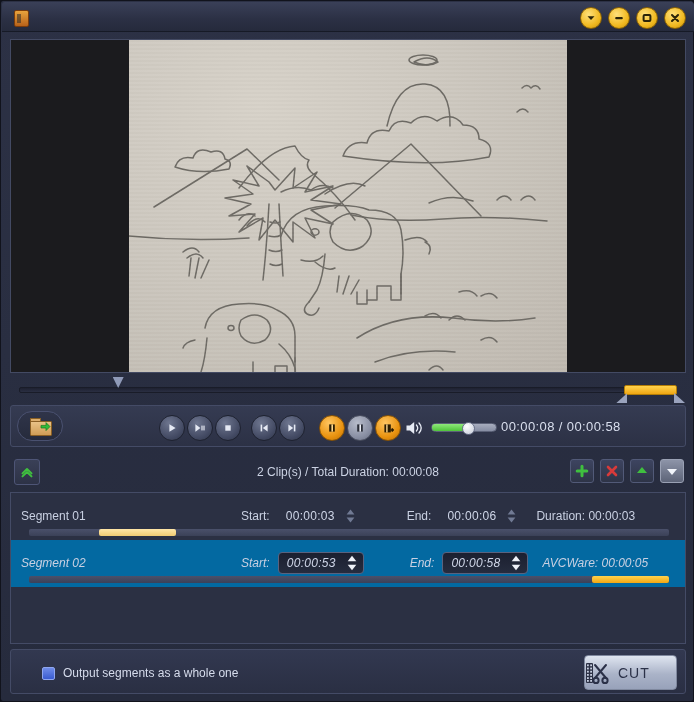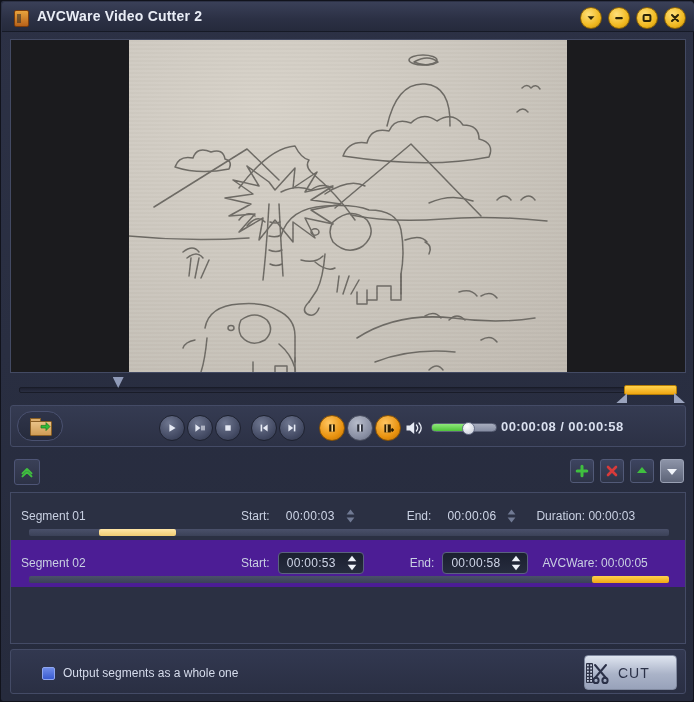--- a/index.html
+++ b/index.html
@@ -113,21 +113,21 @@
     position:absolute;left:420px;top:17px;width:66px;height:9px;border-radius:5px;
     background:linear-gradient(#a7adbe,#868da3);border:1px solid #5c6278;box-sizing:border-box;
     overflow:visible;
   }
   .volfill{position:absolute;left:0;top:0;height:100%;width:55%;border-radius:5px 0 0 5px;
     background:linear-gradient(#8ee87a,#4fc43a);}
   .volknob{position:absolute;left:50%;top:-2px;width:11px;height:11px;border-radius:50%;
     background:radial-gradient(circle at 35% 30%,#ffffff,#c3c9d8);border:1px solid #697089;
     cursor:pointer;}
   .timecode{
-    position:absolute;left:490px;top:13px;font-size:13px;color:#d9dfee;letter-spacing:.4px;font-weight:bold;
+    position:absolute;left:490px;top:13px;font-size:13px;color:#d9dfee;letter-spacing:.4px;
   }
   
   .clipbar{
     position:absolute;left:9px;top:455px;width:676px;height:34px;
   }
   .collapse{
     position:absolute;left:4px;top:3px;width:26px;height:26px;
     background:linear-gradient(#3a4057,#2d3246);border:1px solid #4e5576;
     border-radius:3px;box-sizing:border-box;display:flex;align-items:center;justify-content:center;
     cursor:pointer;
@@ -142,21 +142,21 @@
     background:linear-gradient(#3d4460,#2e3447);border:1px solid #525a78;
     display:flex;align-items:center;justify-content:center;cursor:pointer;
   }
   .sqbtn.light{background:linear-gradient(#8d94a8,#5d6478);border-color:#9aa1b4;}
   
   .seglist{
     position:absolute;left:9px;top:491px;width:676px;height:152px;
     background:#2b3043;border:1px solid #444b66;box-sizing:border-box;
   }
   .segrow{position:relative;height:47px;}
-  .segrow.selected{background:#4c1d95;}
+  .segrow.selected{background:#0369a1;font-style:italic;}
   .seg-name{
     position:absolute;left:10px;top:16px;font-size:12px;color:#c9d0e2;
   }
   .seg-fields{position:absolute;left:198px;top:12px;display:flex;align-items:center;gap:0;}
   .flabel{font-size:12px;color:#c9d0e2;margin-right:8px;margin-left:32px;}
   .spin{
     position:relative;display:flex;align-items:center;
     height:22px;padding:0 2px 0 8px;margin-right:14px;
   }
   .spin.boxed{
@@ -195,21 +195,20 @@
   }
   .cut-label{font-size:14px;color:#2b3148;letter-spacing:1px;}
 </style>
 </head>
 <body>
 
 <div class="app">
 
   <div class="titlebar">
     <div class="app-icon"></div>
-    <div class="title-text">AVCWare Video Cutter 2</div>
     <div class="wbtns">
       <div class="wbtn">
         <svg width="12" height="12" viewBox="0 0 12 12">
           <path d="M2.5 4.2 L6 8 L9.5 4.2 Z" fill="#2b2408"></path>
         </svg>
       </div>
       <div class="wbtn">
         <svg width="12" height="12" viewBox="0 0 12 12">
           <rect x="2.2" y="5.1" width="7.6" height="2.1" rx="1" fill="#2b2408"></rect>
         </svg>
@@ -383,20 +382,21 @@
     <div class="timecode">00:00:08 / 00:00:58</div>
   </div>
 
   <div class="clipbar">
     <div class="collapse">
       <svg width="14" height="14" viewBox="0 0 14 14">
         <path d="M2.5 8.4 L7 4 L11.5 8.4" fill="none" stroke="#3fbf3f" stroke-width="2" stroke-linecap="round" stroke-linejoin="round"></path>
         <path d="M2.5 11.4 L7 7 L11.5 11.4" fill="none" stroke="#3fbf3f" stroke-width="2" stroke-linecap="round" stroke-linejoin="round"></path>
       </svg>
     </div>
+    <div class="clipinfo">2 Clip(s) /  Total Duration: 00:00:08</div>
     <div class="listbtns">
       <div class="sqbtn">
         <svg width="14" height="14" viewBox="0 0 14 14">
           <path d="M7 2.2 L7 11.8 M2.2 7 L11.8 7" stroke="#3fbf3f" stroke-width="3" stroke-linecap="round"></path>
         </svg>
       </div>
       <div class="sqbtn">
         <svg width="14" height="14" viewBox="0 0 14 14">
           <path d="M3 3 L11 11 M11 3 L3 11" stroke="#d83a3a" stroke-width="2.6" stroke-linecap="round"></path>
         </svg>

